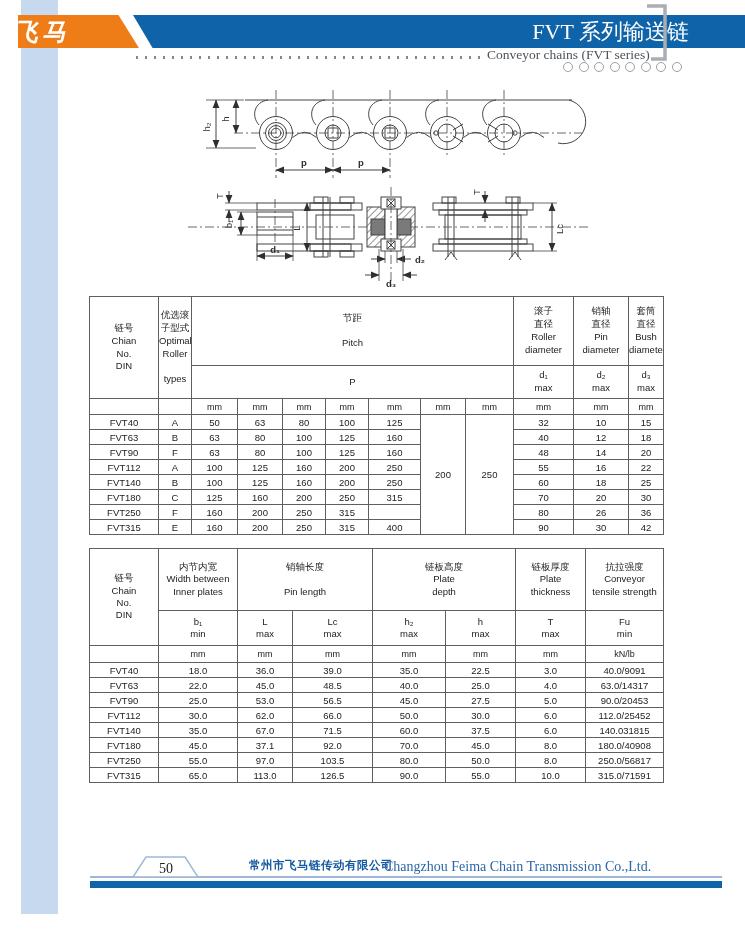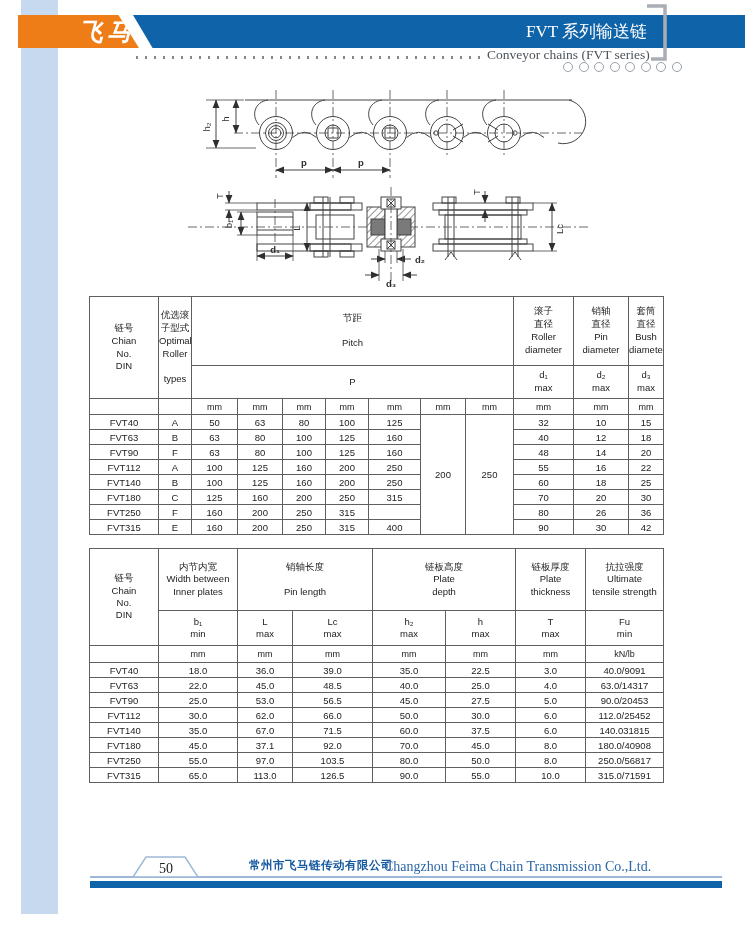--- a/index.html
+++ b/index.html
@@ -4,26 +4,26 @@
 <style>
   * { margin:0; padding:0; box-sizing:border-box; }
   body { background:#e8e8e8; font-family:"Liberation Sans", sans-serif; }
   .page { position:relative; width:745px; height:951px; background:#ffffff; overflow:hidden; margin:0 auto; }
 
   
   .side-bar { position:absolute; left:21px; top:0; width:37px; height:914px; background:#c6d9ef; }
 
   
   .hd-orange { position:absolute; left:18px; top:15px; width:121px; height:33px; background:#ee7d18;
-    clip-path:polygon(0 0, 83% 0, 100% 100%, 0 100%); display:flex; align-items:center; justify-content:flex-end; }
+    clip-path:polygon(0 0, 83% 0, 100% 100%, 0 100%); display:flex; align-items:center; justify-content:flex-start; }
   .hd-logo { color:#fff; font-family:"Liberation Serif", serif; font-weight:bold; font-style:italic;
     font-size:24px; letter-spacing:4px; transform:translateX(-4px); }
   .hd-blue { position:absolute; left:133px; top:15px; width:612px; height:33px; background:#0f63a8;
     clip-path:polygon(0 0, 100% 0, 100% 100%, 3.2% 100%); display:flex; align-items:center; justify-content:flex-end; }
-  .hd-title { color:#fff; font-family:"Liberation Serif", serif; font-size:17px; padding-right:98px; white-space:nowrap; }
+  .hd-title { color:#fff; font-family:"Liberation Serif", serif; font-size:22px; padding-right:56px; white-space:nowrap; }
   .hd-bracket { position:absolute; left:645px; top:2px; }
   .hd-dots { position:absolute; left:136px; top:56px; width:346px; height:3px;
     background:repeating-linear-gradient(90deg,#83888d 0 2.4px, transparent 2.4px 9px); }
   .hd-sub { position:absolute; left:487px; top:47px; color:#4d5358; font-family:"Liberation Serif", serif; font-size:13.5px; }
   .hd-circles { position:absolute; left:563px; top:62px; display:flex; gap:5.5px; }
   .hd-circles span { width:10px; height:10px; border:1.5px solid #9aa0a6; border-radius:50%; background:#fff; }
 
   
   .drw { position:absolute; }
   .drw text { font-family:"Liberation Sans", sans-serif; font-size:9.5px; fill:#2f2f2f; }
@@ -434,21 +434,21 @@
         <td colspan="2" class="pre">销轴长度
 
 Pin length</td>
         <td colspan="2" class="pre">链板高度
 Plate
 depth</td>
         <td class="pre">链板厚度
 Plate
 thickness</td>
         <td class="pre">抗拉强度
-Ultimate
+Conveyor
 tensile strength</td>
       </tr>
       <tr class="rB">
         <td class="pre">b₁
 min</td>
         <td class="pre">L
 max</td>
         <td class="pre">Lc
 max</td>
         <td class="pre">h₂

